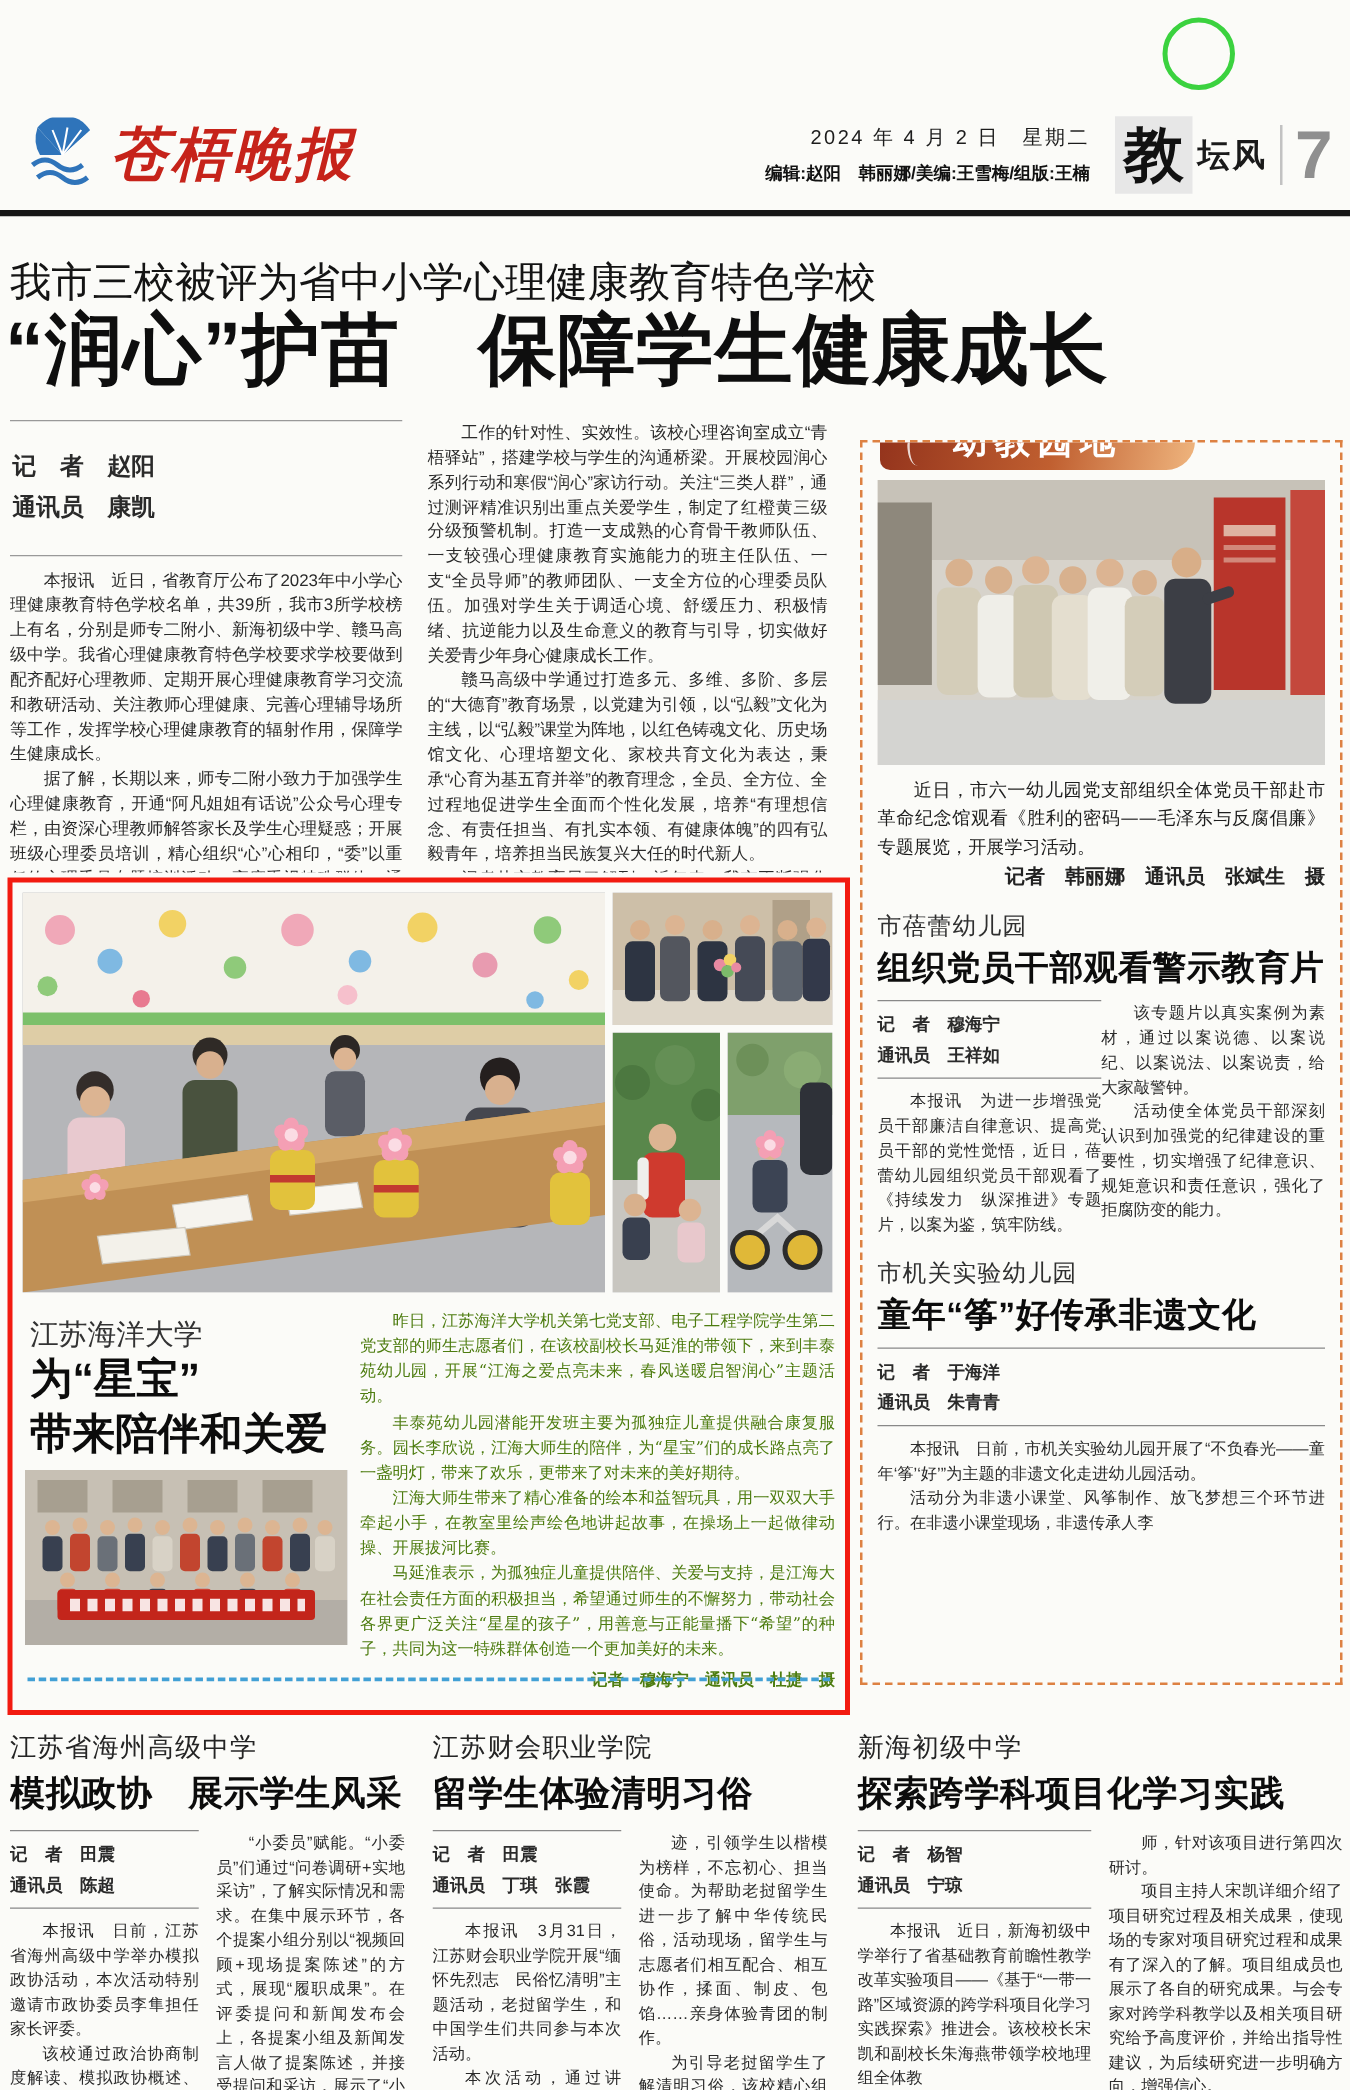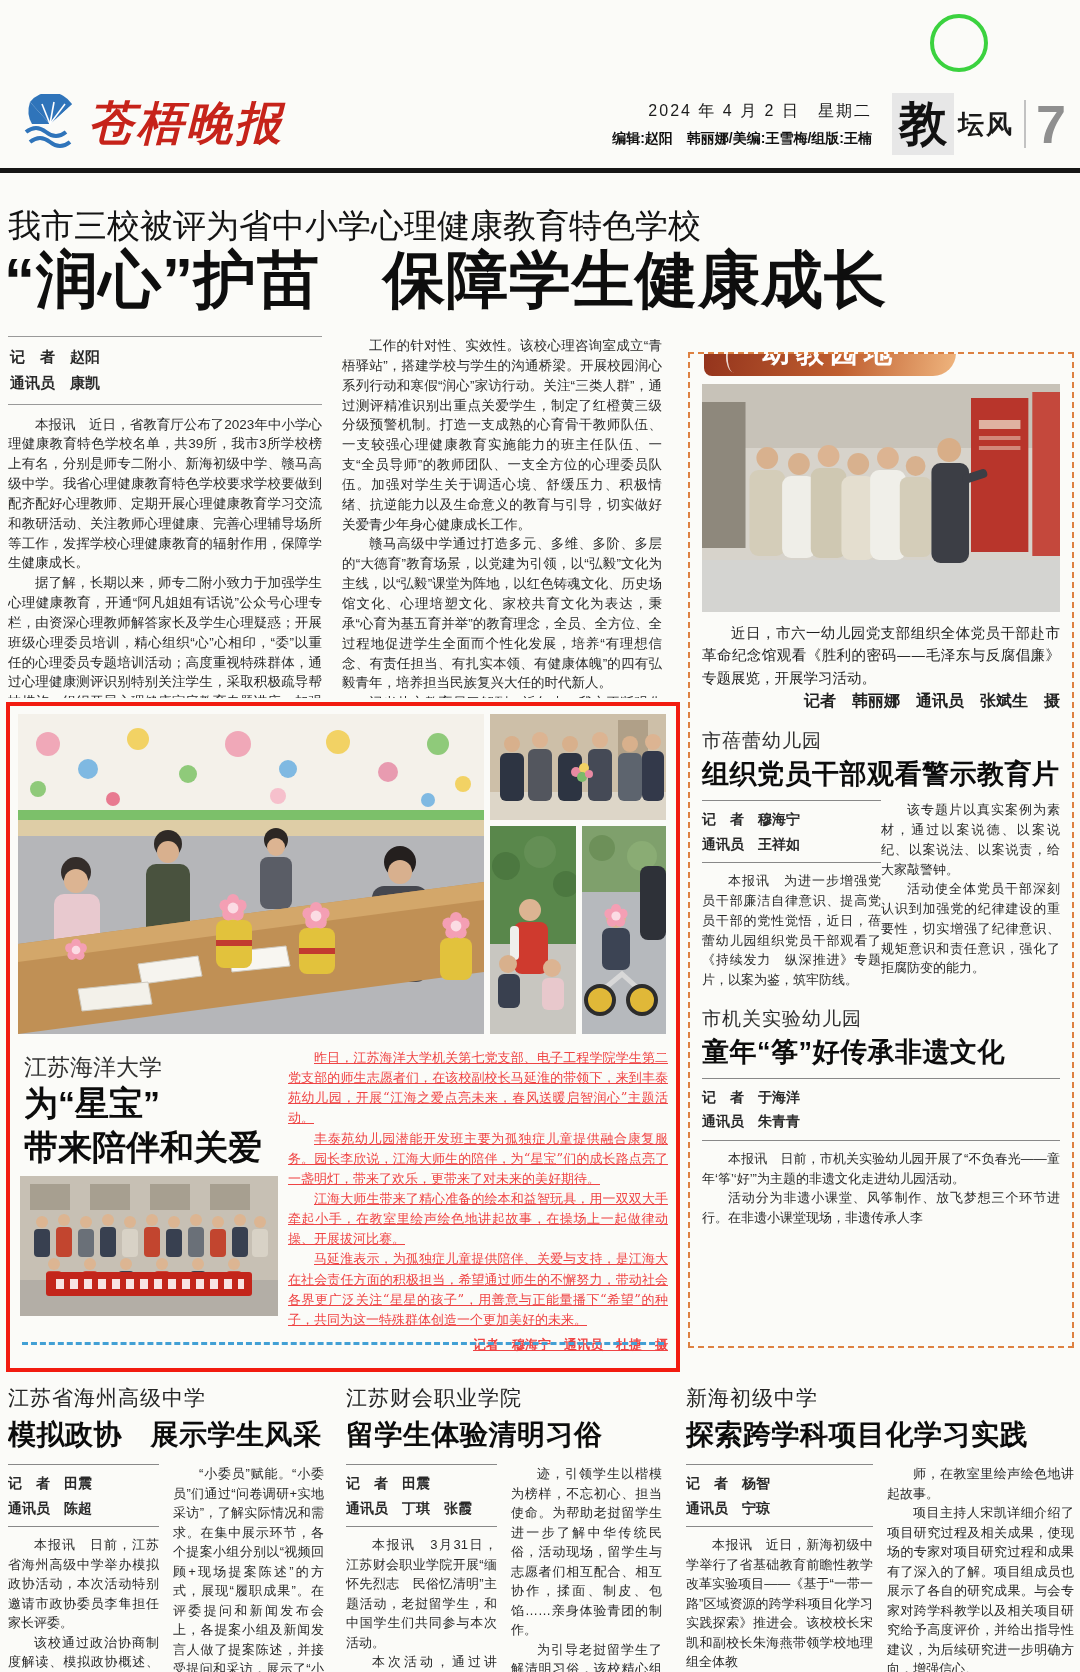--- a/index.html
+++ b/index.html
@@ -29,22 +29,22 @@
   .lead-kicker{position:absolute;top:204px;left:8px;font-size:33px;font-weight:500;color:#141414;white-space:nowrap;}
   .lead-headline{position:absolute;top:238px;left:4px;font-size:62px;font-weight:900;color:#0e0e0e;
                  letter-spacing:1px;white-space:nowrap;}
 
   
   .newscol{position:absolute;top:336px;height:362px;overflow:hidden;font-size:13.5px;line-height:1.47;
            text-align:justify;color:#2a2a2a;}
   .newscol p{margin:0;text-indent:2em;}
   #col1{left:8px;width:314px;}
   #col2{left:342px;width:320px;}
-  .byline-box{border-top:1px solid #999;border-bottom:1px solid #999;padding:7px 2px;margin-bottom:10px;
-              font-weight:bold;font-size:15px;line-height:1.75;}
+  .byline-box{border-top:1px solid #999;border-bottom:1px solid #999;padding:20px 2px;margin-bottom:10px;
+              font-weight:bold;font-size:19px;line-height:1.75;}
 
   
   .youjiao{position:absolute;left:688px;top:352px;width:386px;height:996px;border:2px dashed #dd8142;
            box-sizing:border-box;padding:0 12px;overflow:hidden;}
   .yj-banner{position:absolute;top:-24px;left:14px;width:252px;height:46px;
              background:linear-gradient(100deg,#93331c,#c05f30 55%,#efb57e);
              border-radius:8px 23px 23px 8px;color:#fff;font-size:28px;font-weight:900;letter-spacing:6px;
              display:flex;align-items:center;justify-content:center;}
   .yj-banner::before{content:"";position:absolute;left:22px;top:3px;width:22px;height:40px;
              border-left:2px solid rgba(255,255,255,.8);border-radius:50% / 60%;transform:rotate(6deg);}
@@ -66,21 +66,21 @@
   .photo{position:absolute;overflow:hidden;background:#d8d8d5;}
   .photo svg{display:block;width:100%;height:100%;}
   #ph-class{left:8px;top:8px;width:466px;height:320px;}
   #ph-meet{left:480px;top:8px;width:176px;height:106px;}
   #ph-vol{left:480px;top:120px;width:86px;height:208px;}
   #ph-bike{left:572px;top:120px;width:84px;height:208px;}
   #ph-group{left:10px;top:470px;width:258px;height:140px;}
   .feat-kicker{position:absolute;left:14px;top:346px;font-size:23px;color:#333;}
   .feat-title{position:absolute;left:14px;top:376px;font-size:34px;font-weight:900;line-height:1.28;color:#0c0c0c;}
   .feat-text{position:absolute;left:278px;top:342px;width:380px;font-size:13px;line-height:1.55;
-             text-align:justify;color:#ef4444;text-decoration:underline;}
+             text-align:justify;color:#4d7c0f;}
   .feat-text p{margin:0;text-indent:2em;}
   .feat-credit{text-align:right;font-weight:bold;margin-top:5px;}
   .feat-divider{position:absolute;left:12px;right:12px;top:636px;border-top:3px dashed #42a0d5;}
 
   
   .bottom-art{position:absolute;top:1384px;overflow:hidden;height:288px;}
   #b1{left:8px;width:316px;}
   #b2{left:346px;width:316px;}
   #b3{left:686px;width:388px;}
   .bt-kicker{font-size:21px;color:#242424;letter-spacing:1px;}
@@ -479,19 +479,19 @@
     <div class="bt-headline">探索跨学科项目化学习实践</div>
     <div class="bt-cols">
       <div class="c">
         <div class="byline-s">
           <div>记　者　杨智</div>
           <div>通讯员　宁琼</div>
         </div>
         <p>本报讯　近日，新海初级中学举行了省基础教育前瞻性教学改革实验项目——《基于“一带一路”区域资源的跨学科项目化学习实践探索》推进会。该校校长宋凯和副校长朱海燕带领学校地理组全体教</p>
       </div>
       <div class="c">
-        <p>师，在教室里绘声绘色地讲起故事。</p>
+        <p>师，针对该项目进行第四次研讨。</p>
         <p>项目主持人宋凯详细介绍了项目研究过程及相关成果，使现场的专家对项目研究过程和成果有了深入的了解。项目组成员也展示了各自的研究成果。与会专家对跨学科教学以及相关项目研究给予高度评价，并给出指导性建议，为后续研究进一步明确方向，增强信心。</p>
       </div>
     </div>
   </div>
 
 </div>
 
 </body></html>

